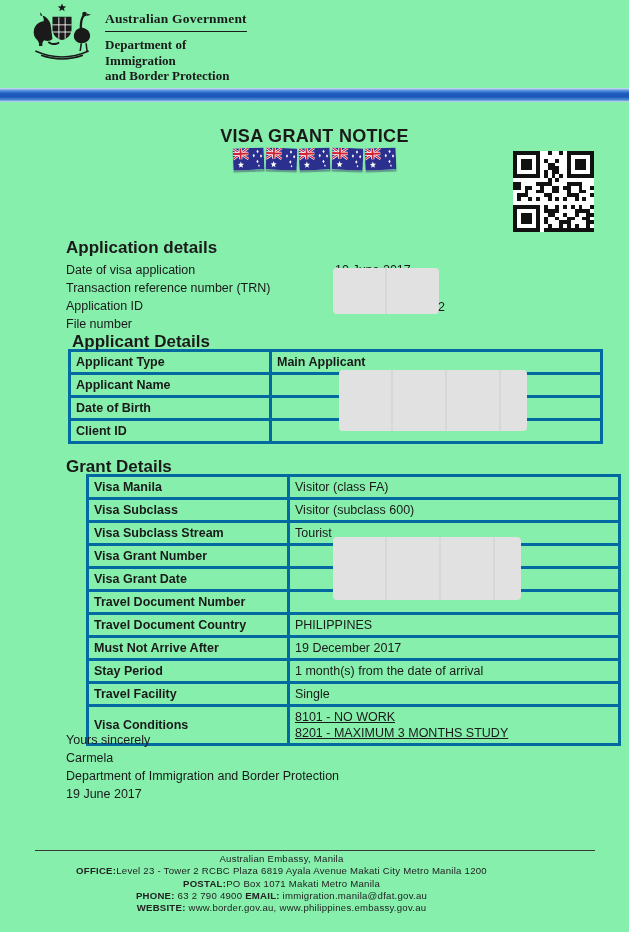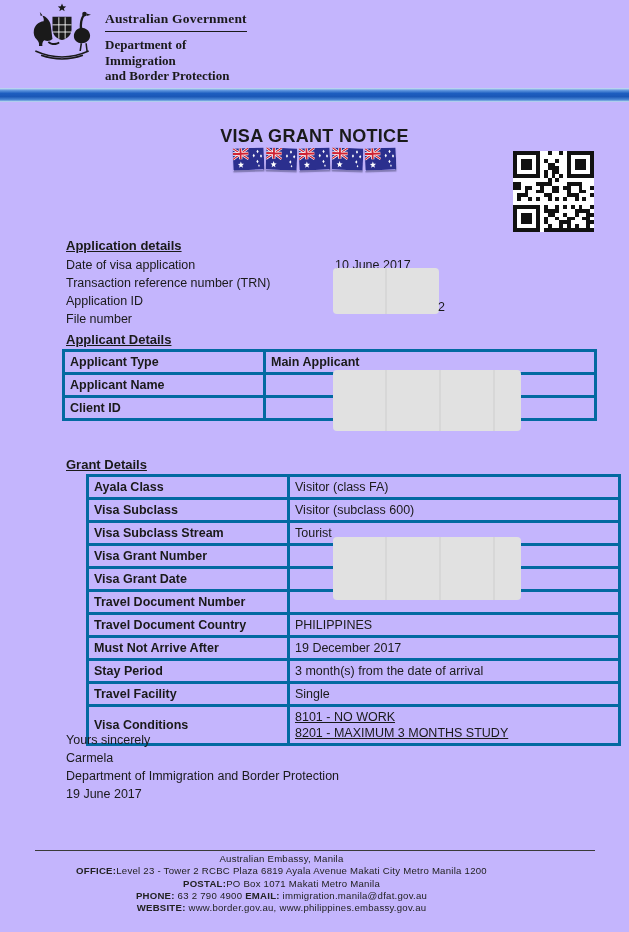--- a/index.html
+++ b/index.html
@@ -1,38 +1,38 @@
 <!DOCTYPE html>
 <html><head>
 <meta charset="utf-8">
 <style>
   html,body{margin:0;padding:0;background:#ffffff;}
   .page{
-    position:relative;width:629px;height:932px;margin:0 auto;background:#c4b5fd;
+    position:relative;width:629px;height:932px;margin:0 auto;background:#86efac;
     font-family:"Liberation Sans","DejaVu Sans",sans-serif;color:#1a1a1a;overflow:hidden;
   }
   
   .coat{position:absolute;left:22px;top:2px;width:80px;height:60px;}
   .hdr-text{position:absolute;left:105px;top:9px;font-family:"Liberation Serif","DejaVu Serif",serif;}
   .agency{font-size:13.5px;font-weight:bold;letter-spacing:.2px;display:inline-block;
           border-bottom:1.5px solid #1a1a1a;padding-bottom:4px;}
   .dept{margin-top:5px;font-size:13px;font-weight:bold;line-height:15.5px;width:150px;}
   .blue-bar{position:absolute;left:0;top:88px;width:629px;height:14px;
     background:linear-gradient(180deg,#cfe2f5 0%,#5b93dc 18%,#1d5ec0 38%,#1a57b6 62%,#4d8ad6 85%,#cfe2f5 100%);}
   
   .title{position:absolute;left:0;top:126px;width:629px;text-align:center;
          font-size:18px;font-weight:bold;letter-spacing:.3px;}
   .flag-row{position:absolute;left:0;top:148px;width:629px;display:flex;justify-content:center;gap:2px;}
   .flag{width:31px;height:22px;display:inline-block;box-shadow:0 2px 1px rgba(50,50,90,.45);}
   .flag:nth-child(odd){transform:rotate(-2deg);}
   .flag:nth-child(even){transform:rotate(1.5deg);}
   .qr{position:absolute;left:513px;top:151px;width:81px;height:81px;}
   
   .app-details{position:absolute;left:66px;top:238px;width:500px;font-size:12.5px;}
-  .sec-head{font-size:13px;font-weight:bold;margin-bottom:3px;text-decoration:underline;}
+  .sec-head{font-size:17px;font-weight:bold;margin-bottom:3px;}
   .app-row{display:flex;line-height:18px;}
   .app-row .lbl{width:269px;flex:none;}
   .redact{background:repeating-linear-gradient(90deg,#e1e1e1 0px,#e1e1e1 52px,#d7d7d7 52px,#d7d7d7 54px);
           border-radius:4px;position:absolute;}
   .redact-app{left:267px;top:30px;width:106px;height:46px;}
   .partial-2{position:absolute;left:372px;top:62px;font-size:12.5px;}
   
   .tbl-wrap{position:absolute;left:62px;width:537px;}
   .tbl-wrap .sec-head{position:absolute;left:4px;top:-17px;margin:0;}
   table{border-collapse:collapse;table-layout:fixed;width:535px;font-size:12.5px;
@@ -377,47 +377,51 @@
       <span></span>
     </div>
     <div class="app-row">
       <span class="lbl">File number</span>
       <span></span>
     </div>
     <div class="redact redact-app"></div>
     <span class="partial-2">2</span>
   </div>
 
-  <div class="tbl-wrap applicant-wrap" style="position:absolute;">
+  <div class="tbl-wrap applicant-wrap" style="position:absolute;margin-left:6px;">
     <div class="sec-head">Applicant Details</div>
     <table>
       <tbody>
           <tr>
         <td class="lbl">Applicant Type</td>
         <td class="bold">Main Applicant</td>
       </tr>
       <tr>
         <td class="lbl">Applicant Name</td>
         <td></td>
       </tr>
       <tr>
+        <td class="lbl">Date of Birth</td>
+        <td></td>
+      </tr>
+      <tr>
         <td class="lbl">Client ID</td>
         <td></td>
       </tr>
     </tbody>
       </table>
     <div class="redact redact-applicant"></div>
   </div>
 
   <div class="tbl-wrap grant-wrap" style="position:absolute;">
     <div class="sec-head">Grant Details</div>
     <table>
       <tbody>
           <tr>
-        <td class="lbl">Ayala Class</td>
+        <td class="lbl">Visa Manila</td>
         <td>Visitor (class FA)</td>
       </tr>
       <tr>
         <td class="lbl">Visa Subclass</td>
         <td>Visitor (subclass 600)</td>
       </tr>
       <tr>
         <td class="lbl">Visa Subclass Stream</td>
         <td>Tourist</td>
       </tr>
@@ -436,21 +440,21 @@
       <tr>
         <td class="lbl">Travel Document Country</td>
         <td>PHILIPPINES</td>
       </tr>
       <tr>
         <td class="lbl">Must Not Arrive After</td>
         <td>19 December 2017</td>
       </tr>
       <tr>
         <td class="lbl">Stay Period</td>
-        <td>3 month(s) from the date of arrival</td>
+        <td>1 month(s) from the date of arrival</td>
       </tr>
       <tr>
         <td class="lbl">Travel Facility</td>
         <td>Single</td>
       </tr>
       <tr>
         <td class="lbl">Visa Conditions</td>
         <td>
           <div class="cond-line">8101 - NO WORK</div>
           <div class="cond-line">8201 - MAXIMUM 3 MONTHS STUDY</div>

